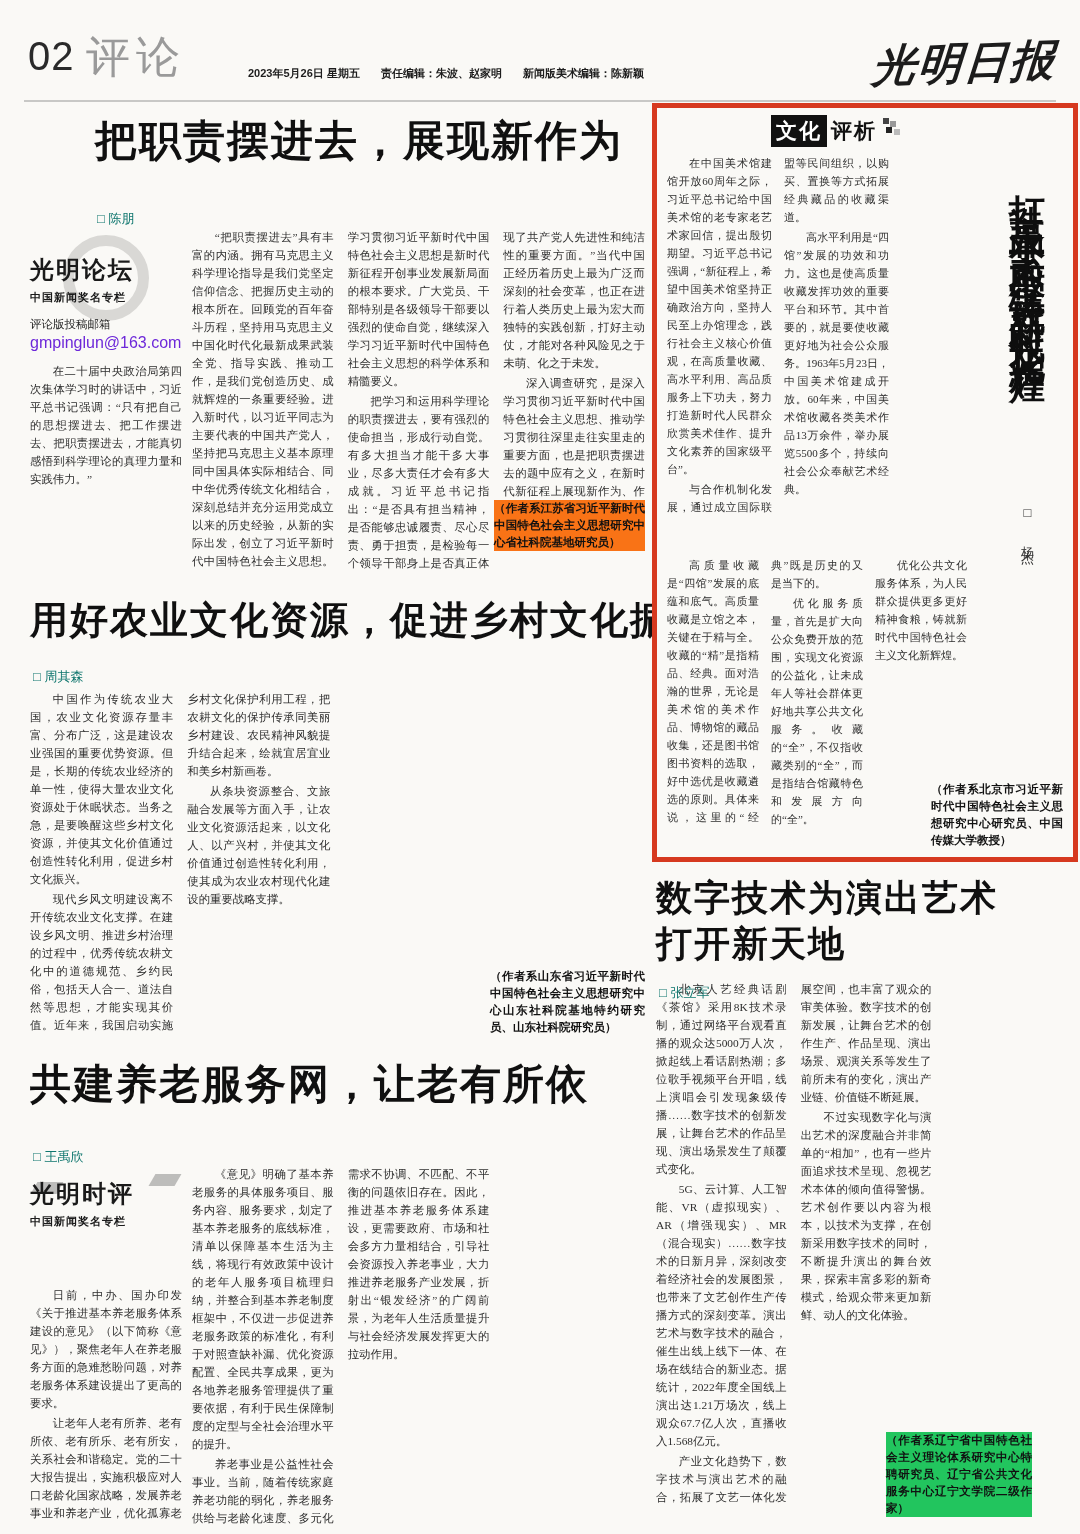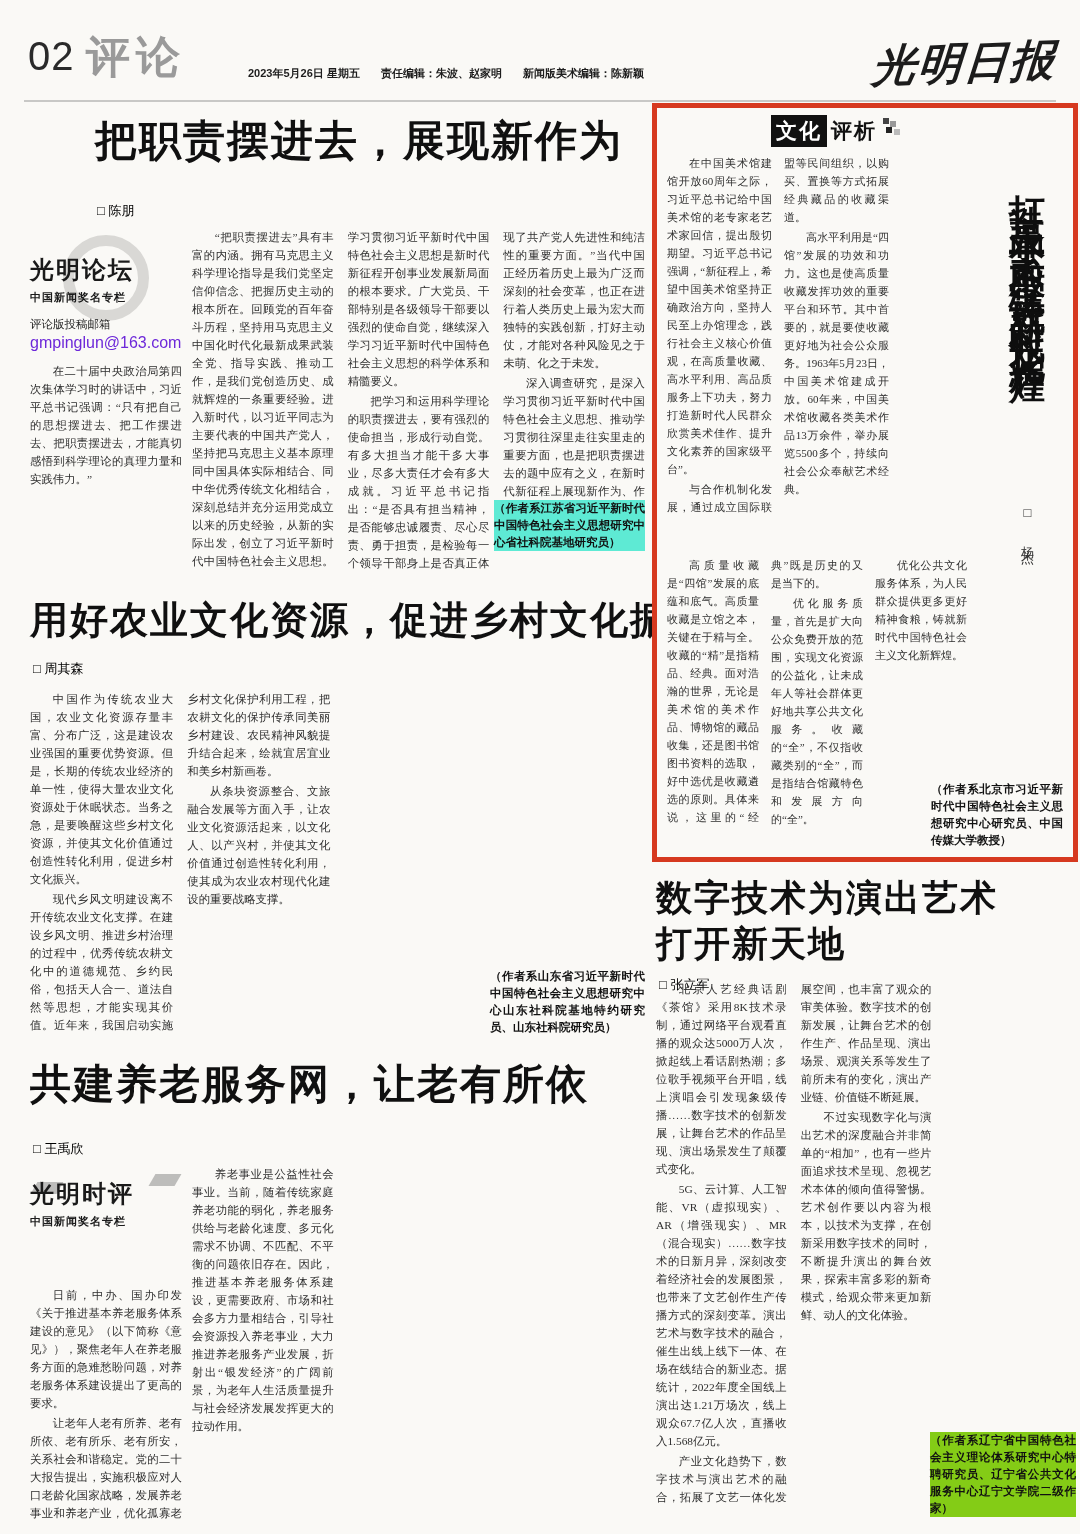--- a/index.html
+++ b/index.html
@@ -8,29 +8,29 @@
     position:relative;
     background:#faf9f6;
     font-family:"Liberation Serif", serif;
     color:#222;
     overflow:hidden;
   }
   .abs { position:absolute; }
 
   
   .pagenum { left:28px; top:34px; font-family:"Liberation Sans",sans-serif; font-size:40px; font-weight:400; color:#2a2a2a; letter-spacing:1px;}
-  .section-title { left:86px; top:28px; font-family:"Liberation Sans",sans-serif; font-size:44px; font-weight:700; color:#9a9a9a; letter-spacing:6px; }
+  .section-title { left:86px; top:28px; font-family:"Liberation Sans",sans-serif; font-size:44px; font-weight:400; color:#9a9a9a; letter-spacing:6px; }
   .header-meta { left:248px; top:66px; font-family:"Liberation Sans",sans-serif; font-size:11px; font-weight:700; color:#1d1d1d; }
   .header-meta span { margin-right:18px; }
   .masthead { left:872px; top:34px; width:190px; font-family:"Liberation Serif",serif; font-style:italic; font-weight:900; font-size:44px; color:#1c1c1c; letter-spacing:2px; transform:rotate(-2deg) skewX(-6deg); }
   .header-rule { left:24px; top:100px; width:1032px; height:2px; background:#c8c8c6; }
 
   
   .headline { font-family:"Liberation Sans",sans-serif; font-weight:900; color:#101010; letter-spacing:2px; line-height:1.1; }
-  .byline { font-family:"Liberation Sans",sans-serif; font-size:13px; color:#000000; }
+  .byline { font-family:"Liberation Sans",sans-serif; font-size:13px; color:#0f766e;margin-top:8px; }
   .bodyflow { font-size:11.4px; line-height:18px; text-align:justify; color:#2e2e2e; column-fill:auto; overflow:hidden; }
   .bodyflow p { text-indent:2em; margin-bottom:2px; }
   .credit { font-family:"Liberation Sans",sans-serif; font-weight:700; font-size:11.5px; line-height:17px; text-align:justify; color:#111; }
 
   
   .brandbox { font-family:"Liberation Sans",sans-serif; }
   .forum-circle { position:absolute; left:50%; top:46px; transform:translate(-50%,-50%); width:86px; height:86px; border-radius:50%; border:11px solid #d9d8d5; }
   .brandbox .t1 { position:relative; font-size:24px; font-weight:900; color:#1a1a1a; letter-spacing:2px; margin-top:22px; }
   .brandbox .t2 { position:relative; font-size:11px; font-weight:700; color:#1a1a1a; letter-spacing:1px; margin-top:4px; }
   .brandbox .t3 { position:relative; font-size:11.5px; color:#222; margin-top:12px; }
@@ -76,21 +76,21 @@
 </div>
 
 <div class="abs bodyflow" style="left:30px; top:362px; width:152px; height:222px; columns:1;">
   <p>在二十届中央政治局第四次集体学习时的讲话中，习近平总书记强调：“只有把自己的思想摆进去、把工作摆进去、把职责摆进去，才能真切感悟到科学理论的真理力量和实践伟力。”</p>
 </div>
 <div class="abs bodyflow" style="left:192px; top:228px; width:453px; height:356px; columns:3; column-gap:14px;">
   <p>“把职责摆进去”具有丰富的内涵。拥有马克思主义科学理论指导是我们党坚定信仰信念、把握历史主动的根本所在。回顾党的百年奋斗历程，坚持用马克思主义中国化时代化最新成果武装全党、指导实践、推动工作，是我们党创造历史、成就辉煌的一条重要经验。进入新时代，以习近平同志为主要代表的中国共产党人，坚持把马克思主义基本原理同中国具体实际相结合、同中华优秀传统文化相结合，深刻总结并充分运用党成立以来的历史经验，从新的实际出发，创立了习近平新时代中国特色社会主义思想。学习贯彻习近平新时代中国特色社会主义思想是新时代新征程开创事业发展新局面的根本要求。广大党员、干部特别是各级领导干部要以强烈的使命自觉，继续深入学习习近平新时代中国特色社会主义思想的科学体系和精髓要义。</p>
   <p>把学习和运用科学理论的职责摆进去，要有强烈的使命担当，形成行动自觉。有多大担当才能干多大事业，尽多大责任才会有多大成就。习近平总书记指出：“是否具有担当精神，是否能够忠诚履责、尽心尽责、勇于担责，是检验每一个领导干部身上是否真正体现了共产党人先进性和纯洁性的重要方面。”当代中国正经历着历史上最为广泛而深刻的社会变革，也正在进行着人类历史上最为宏大而独特的实践创新，打好主动仗，才能对各种风险见之于未萌、化之于未发。</p>
   <p>深入调查研究，是深入学习贯彻习近平新时代中国特色社会主义思想、推动学习贯彻往深里走往实里走的重要方面，也是把职责摆进去的题中应有之义，在新时代新征程上展现新作为、作出新贡献。</p>
 </div>
-<div class="abs credit" style="left:494px; top:500px; width:151px; background:#5eead4;">（作者系江苏省习近平新时代中国特色社会主义思想研究中心省社科院基地研究员）</div>
+<div class="abs credit" style="left:494px; top:500px; width:151px; background:#f97316;">（作者系江苏省习近平新时代中国特色社会主义思想研究中心省社科院基地研究员）</div>
 
 <div class="abs headline" style="left:30px; top:600px; font-size:38px;">用好农业文化资源，促进乡村文化振兴</div>
 <div class="abs byline" style="left:33px; top:660px;">□ 周其森</div>
 <div class="abs bodyflow" style="left:30px; top:690px; width:615px; height:346px; columns:4; column-gap:14px;">
   <p>中国作为传统农业大国，农业文化资源存量丰富、分布广泛，这是建设农业强国的重要优势资源。但是，长期的传统农业经济的单一性，使得大量农业文化资源处于休眠状态。当务之急，是要唤醒这些乡村文化资源，并使其文化价值通过创造性转化利用，促进乡村文化振兴。</p>
   <p>现代乡风文明建设离不开传统农业文化支撑。在建设乡风文明、推进乡村治理的过程中，优秀传统农耕文化中的道德规范、乡约民俗，包括天人合一、道法自然等思想，才能实现其价值。近年来，我国启动实施乡村文化保护利用工程，把农耕文化的保护传承同美丽乡村建设、农民精神风貌提升结合起来，绘就宜居宜业和美乡村新画卷。</p>
   <p>从条块资源整合、文旅融合发展等方面入手，让农业文化资源活起来，以文化人、以产兴村，并使其文化价值通过创造性转化利用，使其成为农业农村现代化建设的重要战略支撑。</p>
 </div>
 <div class="abs credit" style="left:490px; top:968px; width:155px; background:#faf9f6;">（作者系山东省习近平新时代中国特色社会主义思想研究中心山东社科院基地特约研究员、山东社科院研究员）</div>
 
@@ -102,20 +102,21 @@
   <div class="review-slash" style="right:4px; top:6px;"></div>
   <div class="t1" style="margin-top:10px;">光明时评</div>
   <div class="t2">中国新闻奖名专栏</div>
 </div>
 
 <div class="abs bodyflow" style="left:30px; top:1286px; width:152px; height:248px; columns:1;">
   <p>日前，中办、国办印发《关于推进基本养老服务体系建设的意见》（以下简称《意见》），聚焦老年人在养老服务方面的急难愁盼问题，对养老服务体系建设提出了更高的要求。</p>
   <p>让老年人老有所养、老有所依、老有所乐、老有所安，关系社会和谐稳定。党的二十大报告提出，实施积极应对人口老龄化国家战略，发展养老事业和养老产业，优化孤寡老人服务，推动实现全体老年人享有基本养老服务。党的十八大以来，以习近平同志为核心的党中央高度重视基本养老服务工作。截至2022年年底，老年人高龄津贴、养老服务补贴、护理补贴、综合补贴分别惠及3330.2万、546.1万、97.1万、67.2万老年人；全国1395万名老年人纳入最低生活保障范围，特困老年人供养服务惠及38.1万个家庭。</p>
 </div>
 <div class="abs bodyflow" style="left:192px; top:1165px; width:453px; height:369px; columns:3; column-gap:14px;">
+  <p>《意见》明确了基本养老服务的具体服务项目、服务内容、服务要求，划定了基本养老服务的底线标准，清单以保障基本生活为主线，将现行有效政策中设计的老年人服务项目梳理归纳，并整合到基本养老制度框架中，不仅进一步促进养老服务政策的标准化，有利于对照查缺补漏、优化资源配置、全民共享成果，更为各地养老服务管理提供了重要依据，有利于民生保障制度的定型与全社会治理水平的提升。</p>
   <p>养老事业是公益性社会事业。当前，随着传统家庭养老功能的弱化，养老服务供给与老龄化速度、多元化需求不协调、不匹配、不平衡的问题依旧存在。因此，推进基本养老服务体系建设，更需要政府、市场和社会多方力量相结合，引导社会资源投入养老事业，大力推进养老服务产业发展，折射出“银发经济”的广阔前景，为老年人生活质量提升与社会经济发展发挥更大的拉动作用。</p>
 </div>
 
 <div class="abs culture-box">
   <div class="badge">
     <span class="chip">文化</span>
     <span class="rest">评析</span>
     <span class="pixels">
       <i style="left:0;top:0;background:#444;"></i>
       <i style="left:7px;top:3px;background:#999;"></i>
@@ -146,13 +147,13 @@
 
 <div class="abs headline" style="left:656px; top:878px; font-size:36px;">数字技术为演出艺术</div>
 <div class="abs headline" style="left:656px; top:924px; font-size:36px;">打开新天地</div>
 <div class="abs byline" style="left:659px; top:976px;">□ 张立军</div>
 <div class="abs bodyflow" style="left:656px; top:980px; width:420px; height:534px; columns:3; column-gap:14px;">
   <p>北京人艺经典话剧《茶馆》采用8K技术录制，通过网络平台观看直播的观众达5000万人次，掀起线上看话剧热潮；多位歌手视频平台开唱，线上演唱会引发现象级传播……数字技术的创新发展，让舞台艺术的作品呈现、演出场景发生了颠覆式变化。</p>
   <p>5G、云计算、人工智能、VR（虚拟现实）、AR（增强现实）、MR（混合现实）……数字技术的日新月异，深刻改变着经济社会的发展图景，也带来了文艺创作生产传播方式的深刻变革。演出艺术与数字技术的融合，催生出线上线下一体、在场在线结合的新业态。据统计，2022年度全国线上演出达1.21万场次，线上观众67.7亿人次，直播收入1.568亿元。</p>
   <p>产业文化趋势下，数字技术与演出艺术的融合，拓展了文艺一体化发展空间，也丰富了观众的审美体验。数字技术的创新发展，让舞台艺术的创作生产、作品呈现、演出场景、观演关系等发生了前所未有的变化，演出产业链、价值链不断延展。</p>
   <p>不过实现数字化与演出艺术的深度融合并非简单的“相加”，也有一些片面追求技术呈现、忽视艺术本体的倾向值得警惕。艺术创作要以内容为根本，以技术为支撑，在创新采用数字技术的同时，不断提升演出的舞台效果，探索丰富多彩的新奇模式，给观众带来更加新鲜、动人的文化体验。</p>
 </div>
-<div class="abs credit" style="left:930px; top:1432px; width:146px; background:#84cc16;">（作者系辽宁省中国特色社会主义理论体系研究中心特聘研究员、辽宁省公共文化服务中心辽宁文学院二级作家）</div>
+<div class="abs credit" style="left:886px; top:1432px; width:146px; background:#22c55e;">（作者系辽宁省中国特色社会主义理论体系研究中心特聘研究员、辽宁省公共文化服务中心辽宁文学院二级作家）</div>
 
 </body></html>

